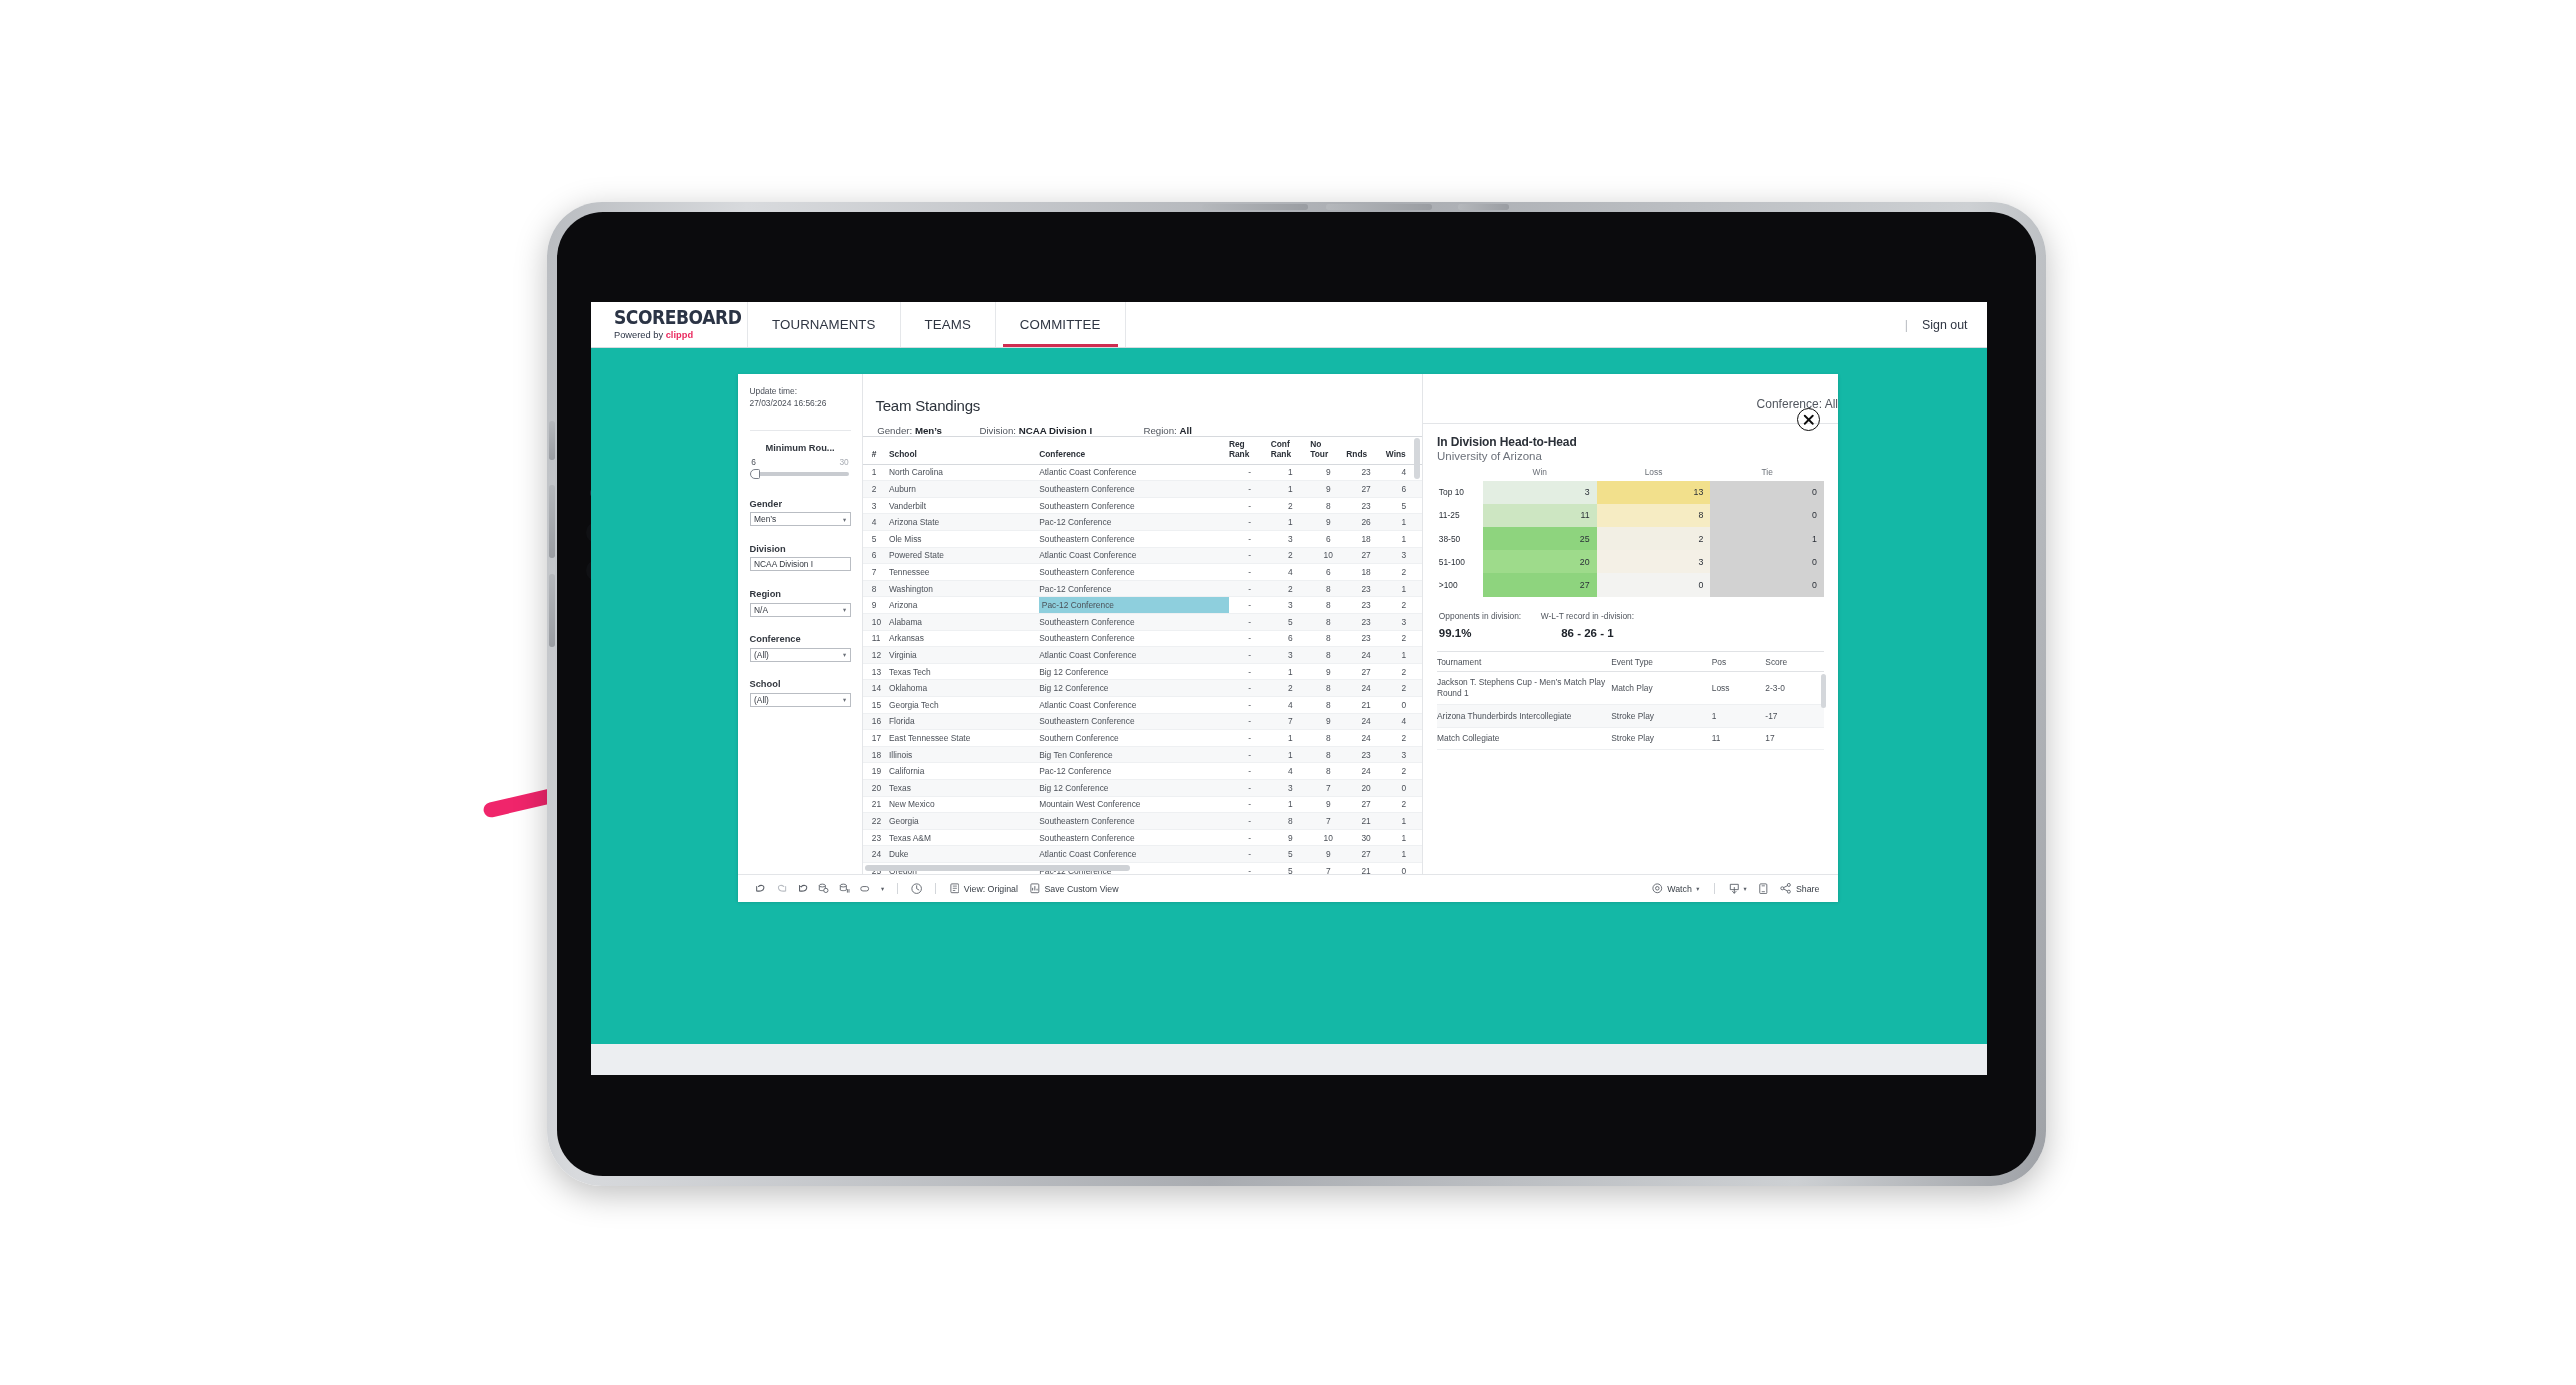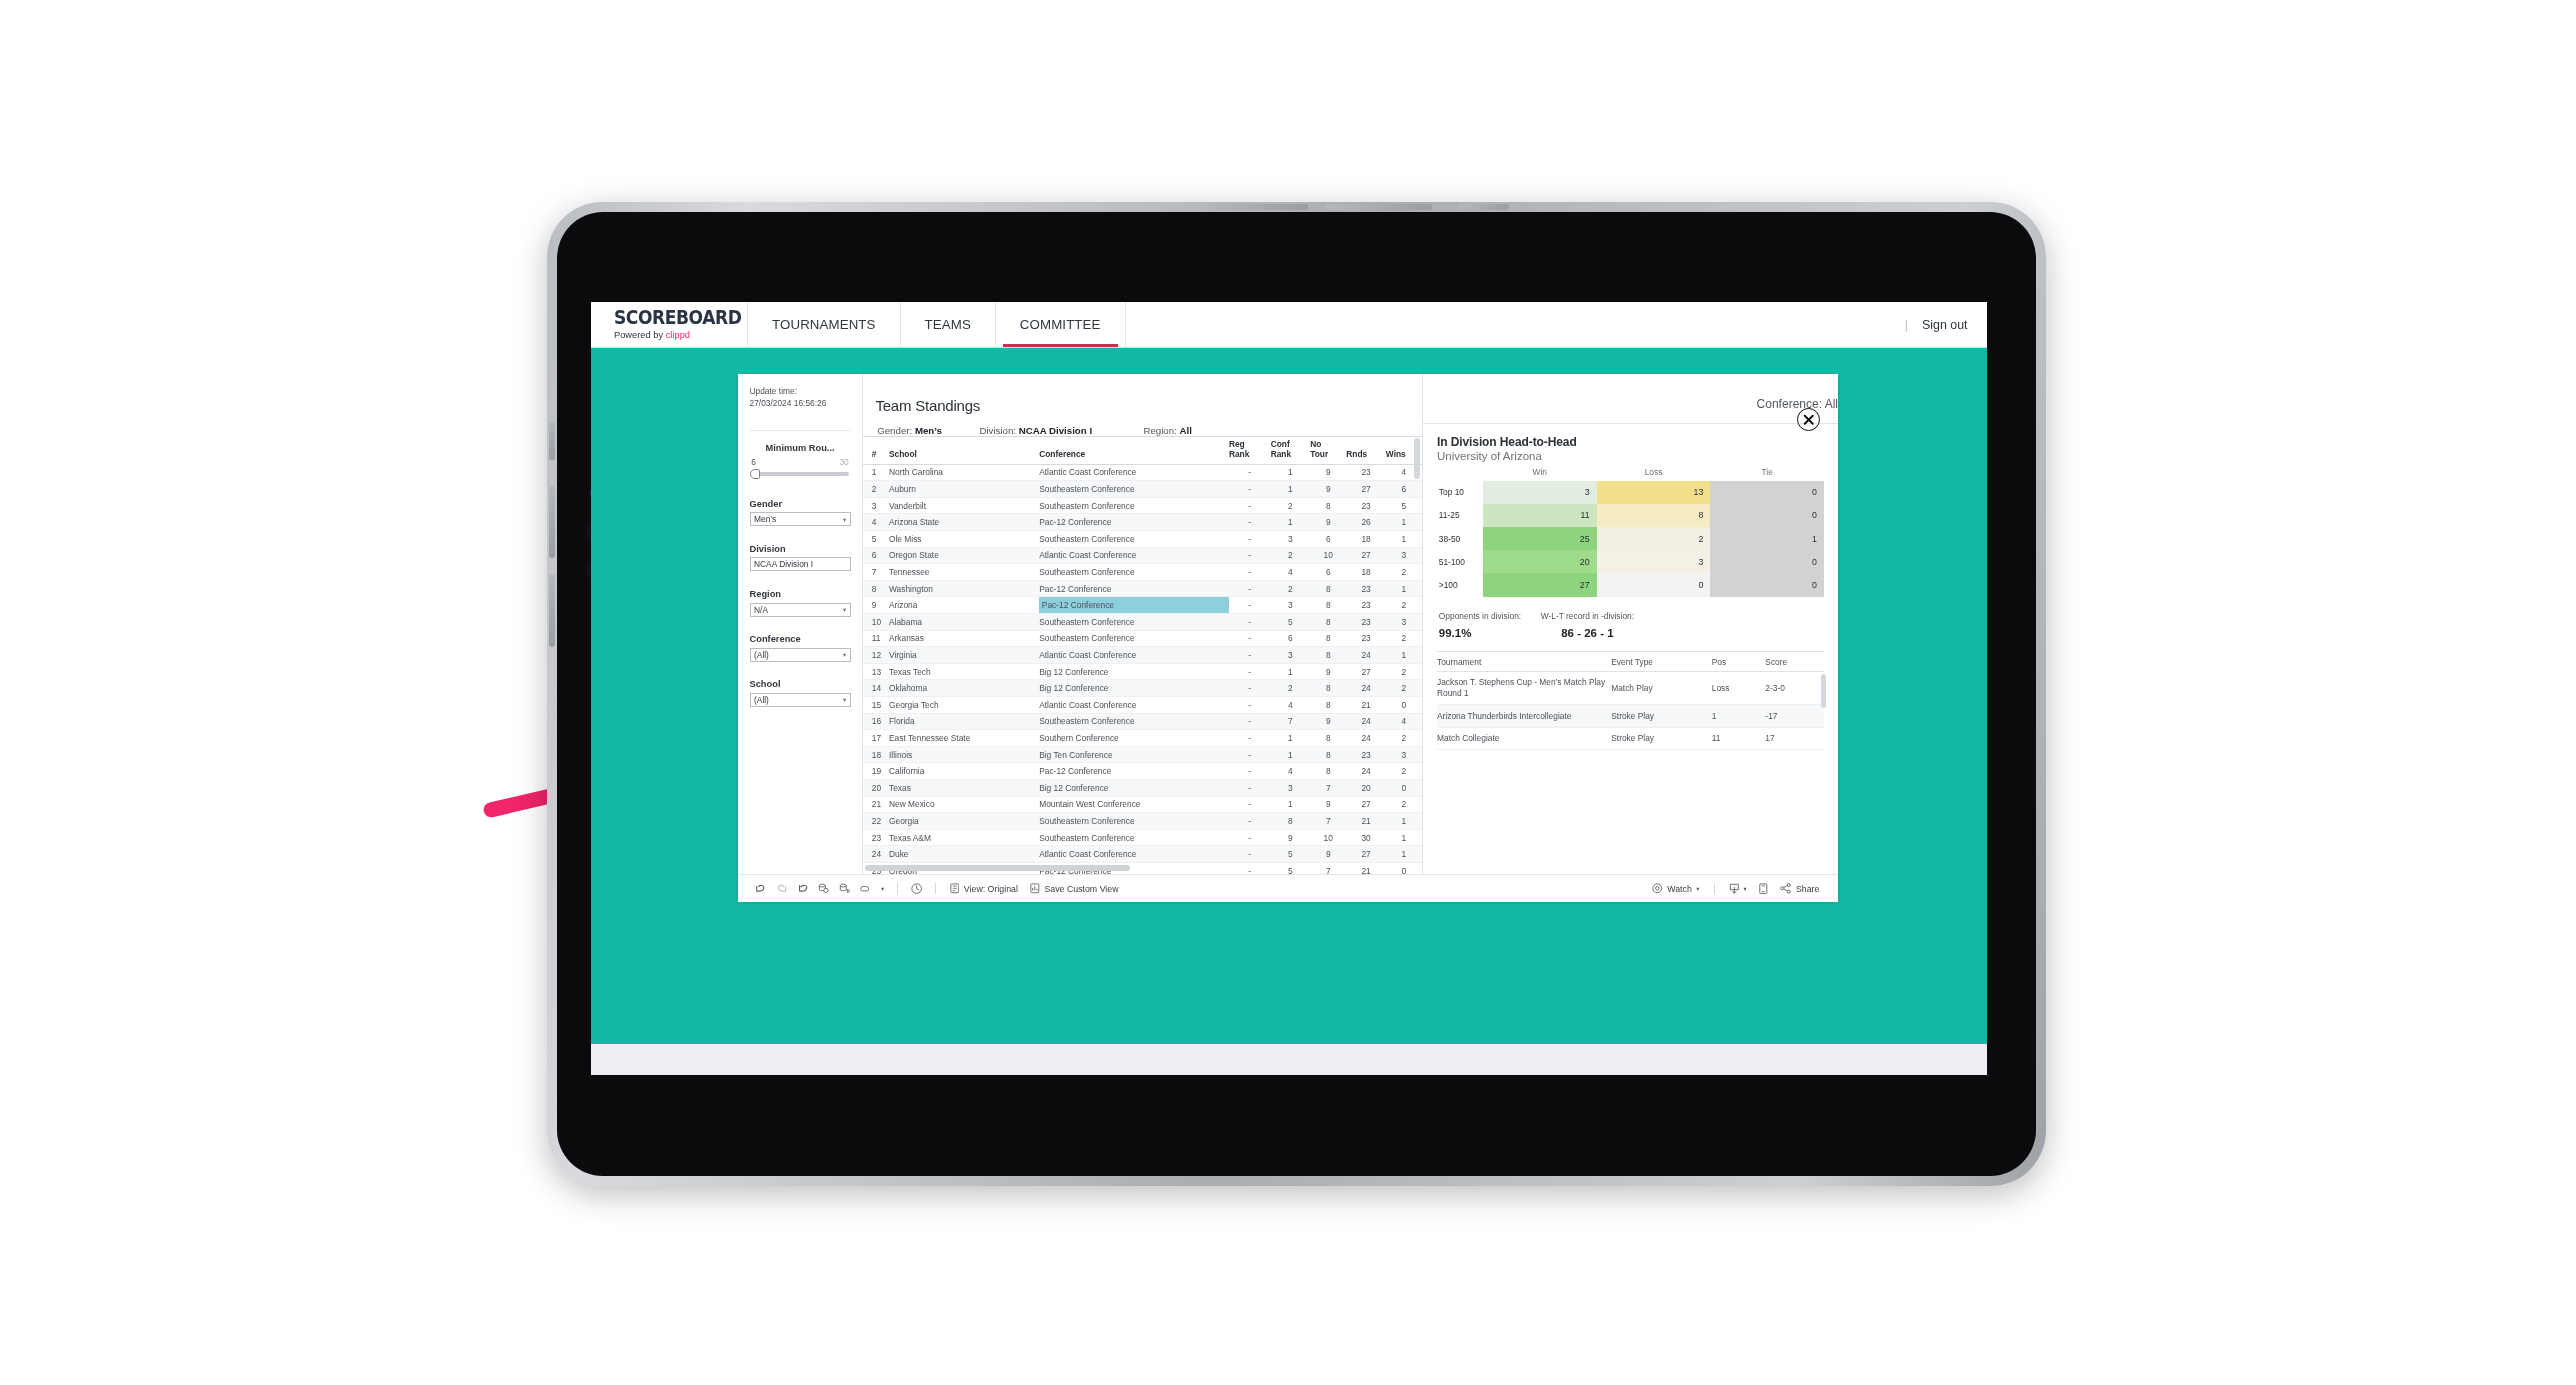--- a/index.html
+++ b/index.html
@@ -57,21 +57,21 @@
     height: 46px; background: #fff;
     display: flex; align-items: stretch;
     border-bottom: 0.9px solid #d9dbe0;
     position: relative;
   }
   .logo-box { width: 157px; display:flex; flex-direction:column; justify-content:center; padding-left:23px;
               border-right:0.9px solid #e5e7ea; }
   .logo-title { font-family:"DejaVu Sans", sans-serif; font-weight:bold; font-size:18.6px; letter-spacing:-0.5px;
                 color:#2b3445; line-height:1; transform: scaleX(0.92); transform-origin:left; }
   .logo-sub { font-size:9.3px; color:#2b3445; margin-top:2.7px; }
-  .logo-sub b { color:#ea2a5f; font-weight:normal;margin-top:22px; }
+  .logo-sub b { color:#ea2a5f; font-weight:bold;margin-top:22px; }
   .nav-item { display:flex; align-items:center; padding:0 24px; font-size:13.3px; color:#2f3542;
               border-right:0.9px solid #e5e7ea; position:relative; cursor:pointer; letter-spacing:0.1px;}
   .nav-item.active::after { content:""; position:absolute; left:7px; right:7px; bottom:0; height:2.7px; background:#cf2d51; }
   .nav-right { margin-left:auto; display:flex; align-items:center; padding-right:19.5px; gap:14px; font-size:12.4px; color:#2f3542;}
   .nav-sep { color:#b9bcc2; }
 
   
   #subtabs { height:30px; background:#fff; border-bottom:0.9px solid #d9dbe0; display:flex; align-items:center;
              padding-left:21px; gap:32px; }
   .subtab { font-size:11.5px; color:#3a4150; letter-spacing:0.2px; cursor:pointer; }
@@ -361,21 +361,21 @@
                         <td class="c-school">Ole Miss</td>
                         <td class="c-conf">Southeastern Conference</td>
                         <td class="c-reg">-</td>
                         <td class="c-cr">3</td>
                         <td class="c-nt">6</td>
                         <td class="c-rn">18</td>
                         <td class="c-wi">1</td>
                       </tr>
                       <tr class="alt">
                         <td class="c-rank">6</td>
-                        <td class="c-school">Oregon State</td>
+                        <td class="c-school">Powered State</td>
                         <td class="c-conf">Atlantic Coast Conference</td>
                         <td class="c-reg">-</td>
                         <td class="c-cr">2</td>
                         <td class="c-nt">10</td>
                         <td class="c-rn">27</td>
                         <td class="c-wi">3</td>
                       </tr>
                       <tr>
                         <td class="c-rank">7</td>
                         <td class="c-school">Tennessee</td>

